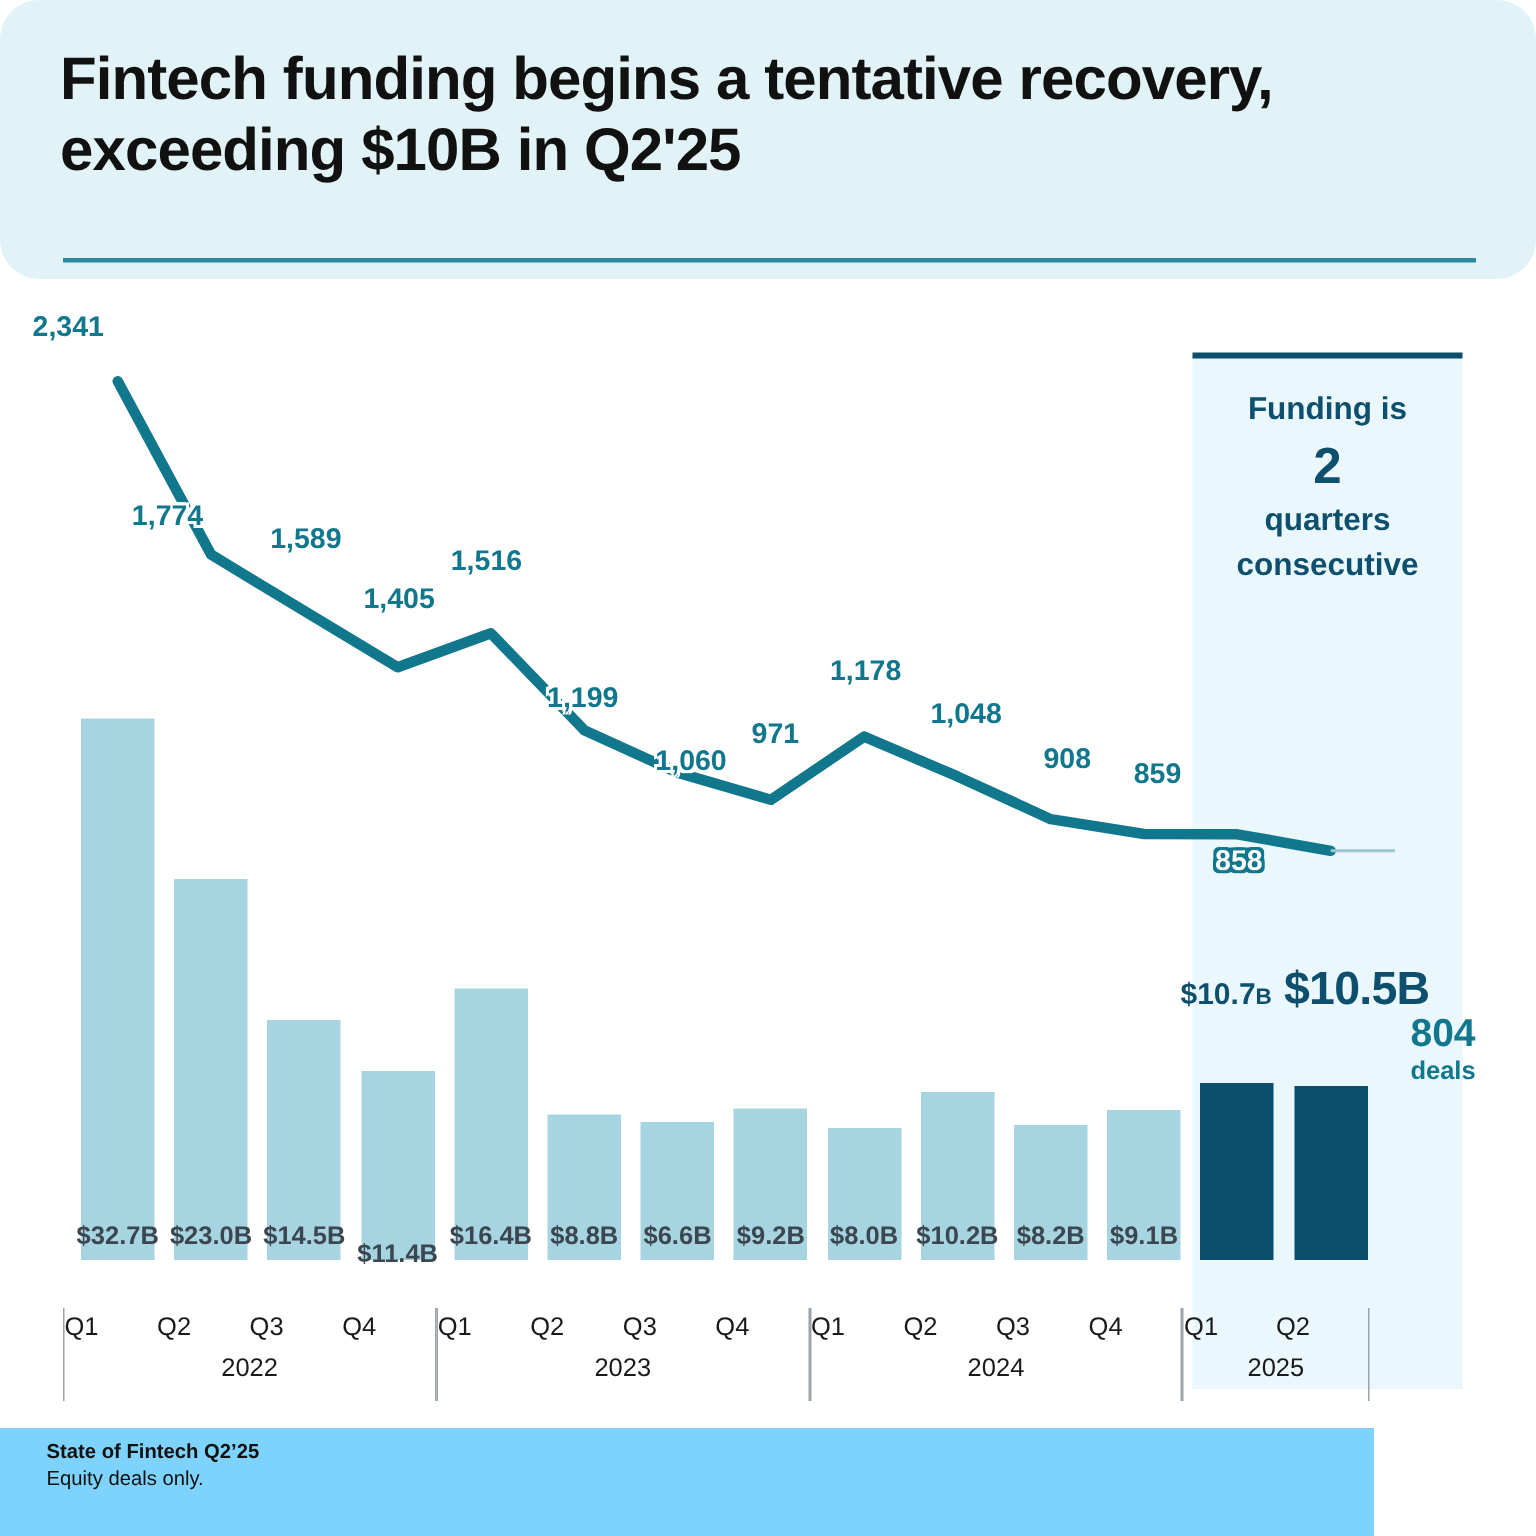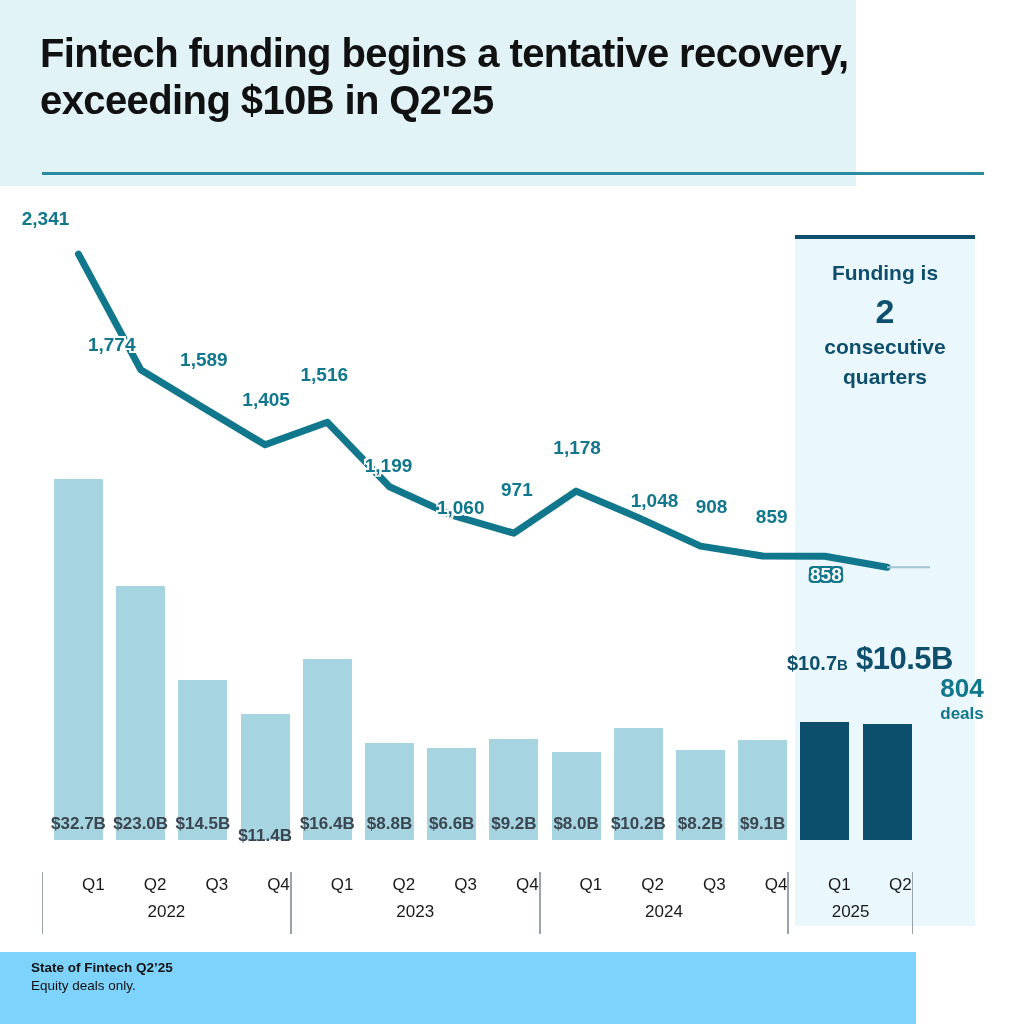--- a/index.html
+++ b/index.html
@@ -7,22 +7,23 @@
     width:1024px;height:1024px;
     background:#ffffff;
     font-family:"Liberation Sans", sans-serif;
     overflow:hidden;
     position:relative;
   }
   #root{position:relative;width:1024px;height:1024px;}
 
   
   .header{
-    position:absolute;left:0;top:0;width:856px;height:186px;
+    position:absolute;left:0;top:0;width:1024px;height:186px;
     background:#e2f3f8;
+    border-radius:26px;
   }
   .header-title{
     position:absolute;left:40px;top:30px;width:960px;
     font-size:40px;line-height:47px;font-weight:700;color:#111111;
     letter-spacing:-0.6px;
     font-family:"Liberation Sans", sans-serif;
     white-space:pre-line;
   }
   .header-rule{
     position:absolute;left:42px;top:172px;width:942px;height:3px;
@@ -107,21 +108,21 @@
   .axis-group{
     position:absolute;top:0;height:62px;
     border-left:1.5px solid #9aa3ab;border-right:1.5px solid #9aa3ab;
     box-sizing:border-box;
   }
   .axis-group .qrow{
     position:absolute;top:3px;left:0;right:0;height:24px;
     display:flex;
   }
   .axis-group .qrow span{
-    flex:1;text-align:right;font-size:17px;color:#1a1a1a;
+    flex:1;text-align:left;font-size:17px;color:#1a1a1a;
     font-family:"Liberation Sans", sans-serif;
   }
   .axis-group .yr{
     position:absolute;top:30px;left:0;right:0;text-align:center;
     font-size:17px;color:#1a1a1a;
   }
 
   
   .footer{position:absolute;left:0;top:952px;width:916px;height:72px;background:#7dd3fc;}
   .src-title{
@@ -154,22 +155,22 @@
   </div>
 
   <div class="plot">
 
     <div class="highlight-panel"></div>
     <div class="highlight-panel-top"></div>
 
     <div class="callout">
       <span class="lines">Funding is</span>
       <span class="big">2</span>
+      <span class="lines">quarters</span>
       <span class="lines">consecutive</span>
-      <span class="lines">quarters</span>
     </div>
 
     <div class="bars" id="bars-layer">
         <div class="bar light" style="left: 54px; width: 49px; height: 360.662px; bottom: 46px;"></div>
         <div class="dollar-label" style="left: 47px; width: 63px; bottom: 52px;">$32.7B</div>
         <div class="bar light" style="left: 116.2px; width: 49px; height: 253.676px; bottom: 46px;"></div>
         <div class="dollar-label" style="left: 109.2px; width: 63px; bottom: 52px;">$23.0B</div>
         <div class="bar light" style="left: 178.4px; width: 49px; height: 159.926px; bottom: 46px;"></div>
         <div class="dollar-label" style="left: 171.4px; width: 63px; bottom: 52px;">$14.5B</div>
         <div class="bar light" style="left: 240.6px; width: 49px; height: 125.735px; bottom: 46px;"></div>
@@ -202,21 +203,21 @@
     <div class="bars" id="deal-label-layer">
         <div class="deal-label" style="left: 16.5px; top: 22.2004px; width: 58px; text-align: center;">2,341</div>
         <div class="deal-label" style="left: 82.7px; top: 147.683px; width: 58px; text-align: center;">1,774</div>
         <div class="deal-label" style="left: 174.9px; top: 163.363px; width: 58px; text-align: center;">1,589</div>
         <div class="deal-label" style="left: 237.1px; top: 202.839px; width: 58px; text-align: center;">1,405</div>
         <div class="deal-label" style="left: 295.3px; top: 178.231px; width: 58px; text-align: center;">1,516</div>
         <div class="deal-label" style="left: 359.5px; top: 268.796px; width: 58px; text-align: center;">1,199</div>
         <div class="deal-label" style="left: 431.7px; top: 275.106px; width: 58px; text-align: center; margin-top: 36px;">1,060</div>
         <div class="deal-label" style="left: 487.9px; top: 293.233px; width: 58px; text-align: center;">971</div>
         <div class="deal-label" style="left: 548.1px; top: 251.073px; width: 58px; text-align: center;">1,178</div>
-        <div class="deal-label" style="left: 620.3px; top: 279.55px; width: 58px; text-align: right; margin-top: 24px;">1,048</div>
+        <div class="deal-label" style="left: 620.3px; top: 279.55px; width: 58px; text-align: left;">1,048</div>
         <div class="deal-label" style="left: 682.5px; top: 310.064px; width: 58px; text-align: center;">908</div>
         <div class="deal-label" style="left: 742.7px; top: 320.044px; width: 58px; text-align: center;">859</div>
         <div class="deal-label on-dark" style="left: 796.9px; top: 378.248px; width: 58px; text-align: center;">858</div>
       </div>
 
     <div class="q1-25-dollar">
       <span>$10.7</span><span class="suffix">B</span>
     </div>
     <div class="q2-25-dollar">$10.5B</div>
 

